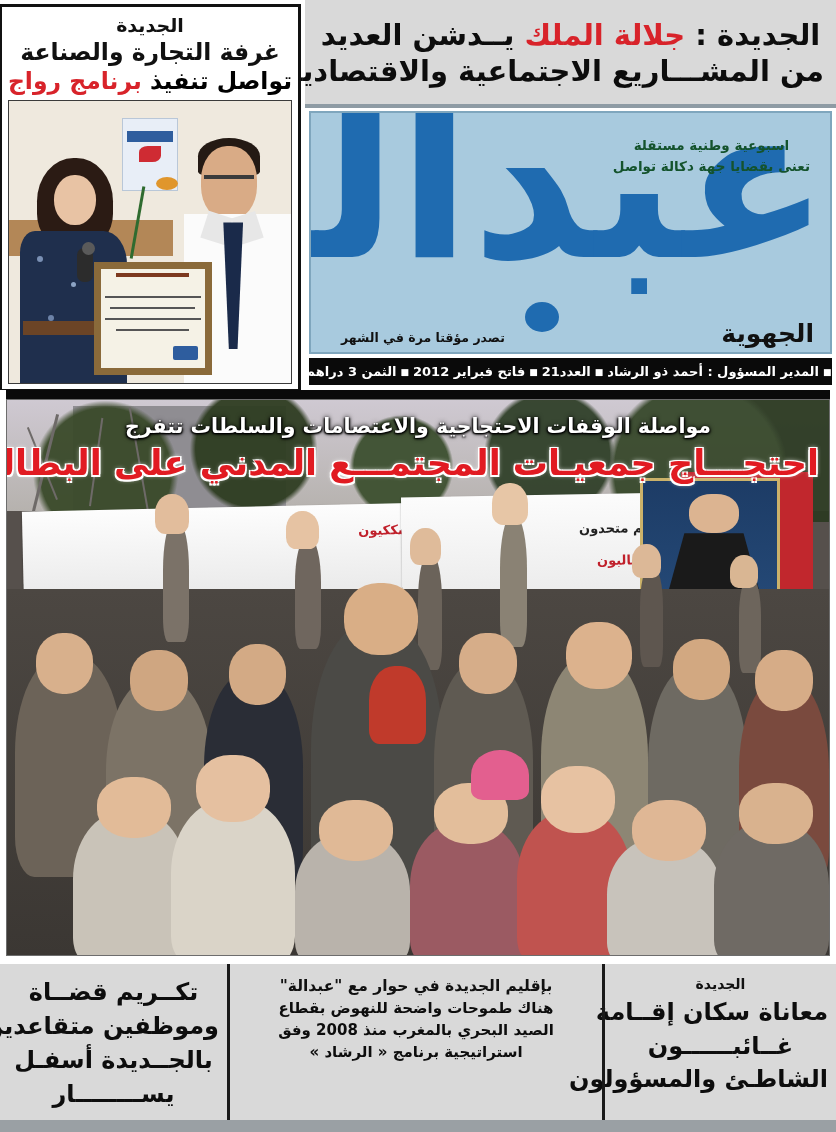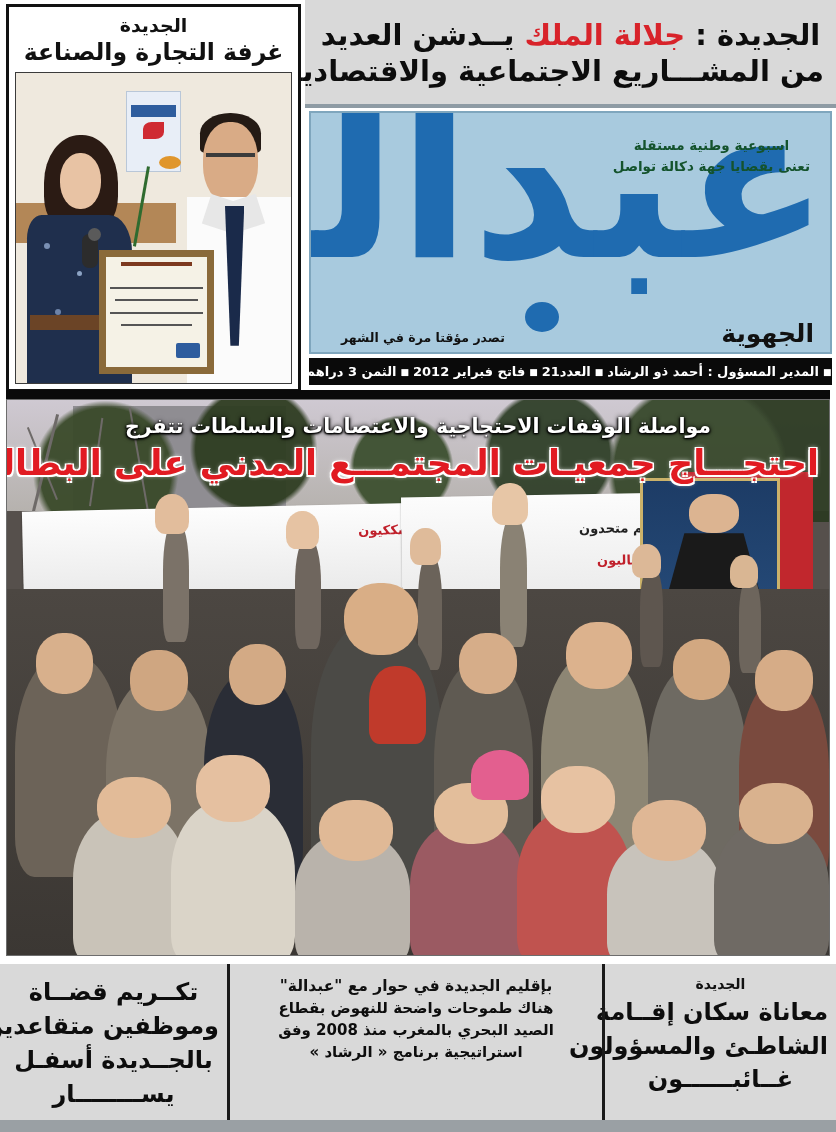--- a/index.html
+++ b/index.html
@@ -347,20 +347,21 @@
         <span class="sq">■</span>
         <span>فاتح فبراير 2012</span>
         <span class="sq">■</span>
         <span>الثمن 3 دراهم</span>
       </div>
     </div>
 
     <div class="promo-box">
       <div class="promo-kicker">الجديدة</div>
       <div class="promo-h">غرفة التجارة والصناعة</div>
+      <div class="promo-h2"><span>تواصل تنفيذ </span><span class="red">برنامج رواج</span></div>
 
       <div class="promo-photo">
         <div class="pw-wall"></div>
         <div class="pw-panel"></div>
         <div class="pw-poster">
           <div class="pw-poster-b"></div>
           <div class="pw-poster-r"></div>
         </div>
         <div class="pw-mic-stand"></div>
         <div class="pw-mic-head"></div>
@@ -473,22 +474,22 @@
         <div class="main-headline">احتجـــاج جمعيـات المجتمـــع المدني على البطالة والتهميش</div>
       </div>
     </div>
   </div>
 
   <div class="bottom-row">
 
     <div class="teaser t-right">
       <div class="t-kicker">الجديدة</div>
       <div class="t-head">معاناة سكان إقــامة</div>
+      <div class="t-head">غــائبــــــون</div>
       <div class="t-head">الشاطـئ والمسؤولون</div>
-      <div class="t-head">غــائبــــــون</div>
     </div>
 
     <div class="teaser t-mid">
       <div class="t-sub">بإقليم الجديدة  في حوار مع "عبدالة"</div>
       <div class="t-head wide">هناك طموحات واضحة للنهوض بقطاع</div>
       <div class="t-head wide">الصيد البحري بالمغرب منذ 2008 وفق</div>
       <div class="t-head wide">استراتيجية برنامج « الرشاد »</div>
     </div>
 
     <div class="teaser t-left">

